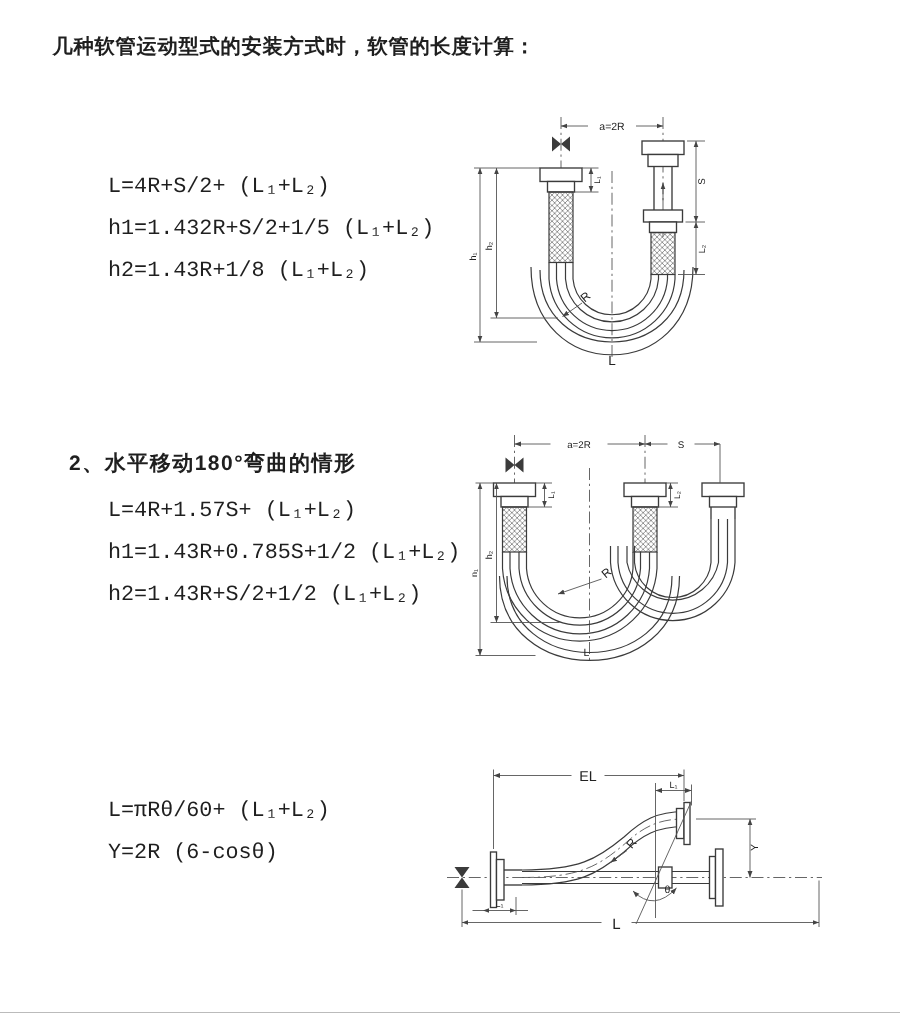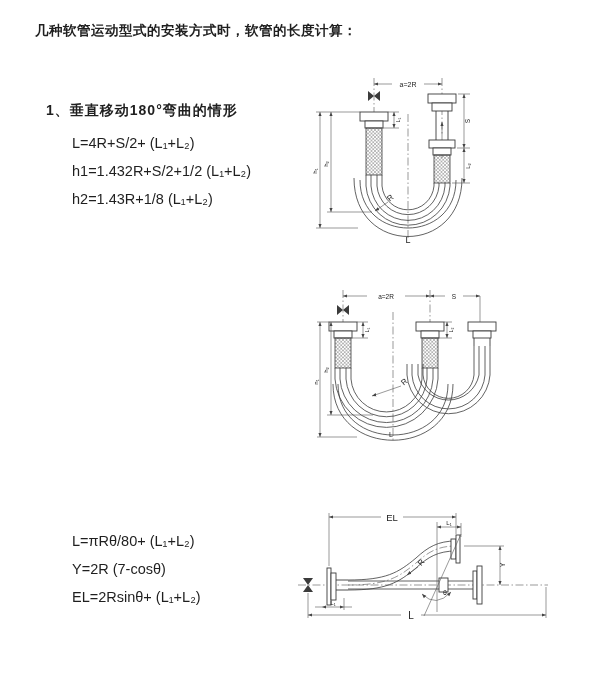--- a/index.html
+++ b/index.html
@@ -9,21 +9,21 @@
     margin:0 auto;
   }
   .title{
     position:absolute;left:35px;top:22px;font-size:13.5px;font-weight:600;
     letter-spacing:0.5px;white-space:nowrap;
   }
   .section{position:absolute;left:46px;}
   .section h2{
     margin:0;font-size:14px;font-weight:600;letter-spacing:1px;white-space:nowrap;
   }
-  .formulas{margin:9px 0 0 26px;}
+  .formulas{margin:9px 0 0 26px;font-family:Liberation Mono, monospace;}
   .formulas p{
     margin:0;height:28px;line-height:28px;font-size:14.5px;white-space:nowrap;
   }
   .diag{position:absolute;}
   svg text{fill:#222;font-family:"Liberation Sans","DejaVu Sans",sans-serif;}
   .obj{stroke:#3b3b3b;stroke-width:0.9;fill:none;}
   .objf{stroke:#3b3b3b;stroke-width:0.9;fill:#ffffff;}
   .hose{stroke:#3b3b3b;stroke-width:0.8;fill:none;}
   .dim{stroke:#555;stroke-width:0.6;fill:none;}
   .cl{stroke:#555;stroke-width:0.6;fill:none;stroke-dasharray:8 2.5 1.5 2.5;}
@@ -31,34 +31,40 @@
   .valve{fill:#3b3b3b;stroke:none;}
 </style>
 </head>
 <body>
 
 <div class="page">
 
   <div class="title">几种软管运动型式的安装方式时，软管的长度计算：</div>
 
   <div class="section" style="top:102px;">
-    <h2>1、垂直移动180°弯曲的情形</h2>
     <div class="formulas">
       <p>L=4R+S/2+ (L₁+L₂)</p>
-      <p>h1=1.432R+S/2+1/2 (L₁+L₂)</p>
+      <p>h1=1.432R+S/2+1/5 (L₁+L₂)</p>
       <p>h2=1.43R+1/8 (L₁+L₂)</p>
     </div>
   </div>
 
+  <div class="section" style="top:300px;">
+    <h2>2、水平移动180°弯曲的情形</h2>
+    <div class="formulas">
+      <p>L=4R+1.57S+ (L₁+L₂)</p>
+      <p>h1=1.43R+0.785S+1/2 (L₁+L₂)</p>
+      <p>h2=1.43R+S/2+1/2 (L₁+L₂)</p>
+    </div>
+  </div>
 
   <div class="section" style="top:518px;">
     <div class="formulas">
-      <p>L=πRθ/80+ (L₁+L₂)</p>
-      <p>Y=2R (7-cosθ)</p>
-      <p>EL=2Rsinθ+ (L₁+L₂)</p>
+      <p>L=πRθ/60+ (L₁+L₂)</p>
+      <p>Y=2R (6-cosθ)</p>
     </div>
   </div>
 
   <svg class="diag" style="left:312px;top:74px;" width="200" height="172" viewBox="0 0 200 172">
     <defs>
       <marker id="ah" viewBox="0 0 10 10" refX="9" refY="5" markerWidth="8" markerHeight="8" orient="auto-start-reverse">
         <path d="M0,1.5 L9,5 L0,8.5 z" fill="#444"></path>
       </marker>
       <pattern id="hx" width="3.5" height="3.5" patternUnits="userSpaceOnUse">
         <path d="M0,3.5 L3.5,0 M0,0 L3.5,3.5" stroke="#777" stroke-width="0.5"></path>

